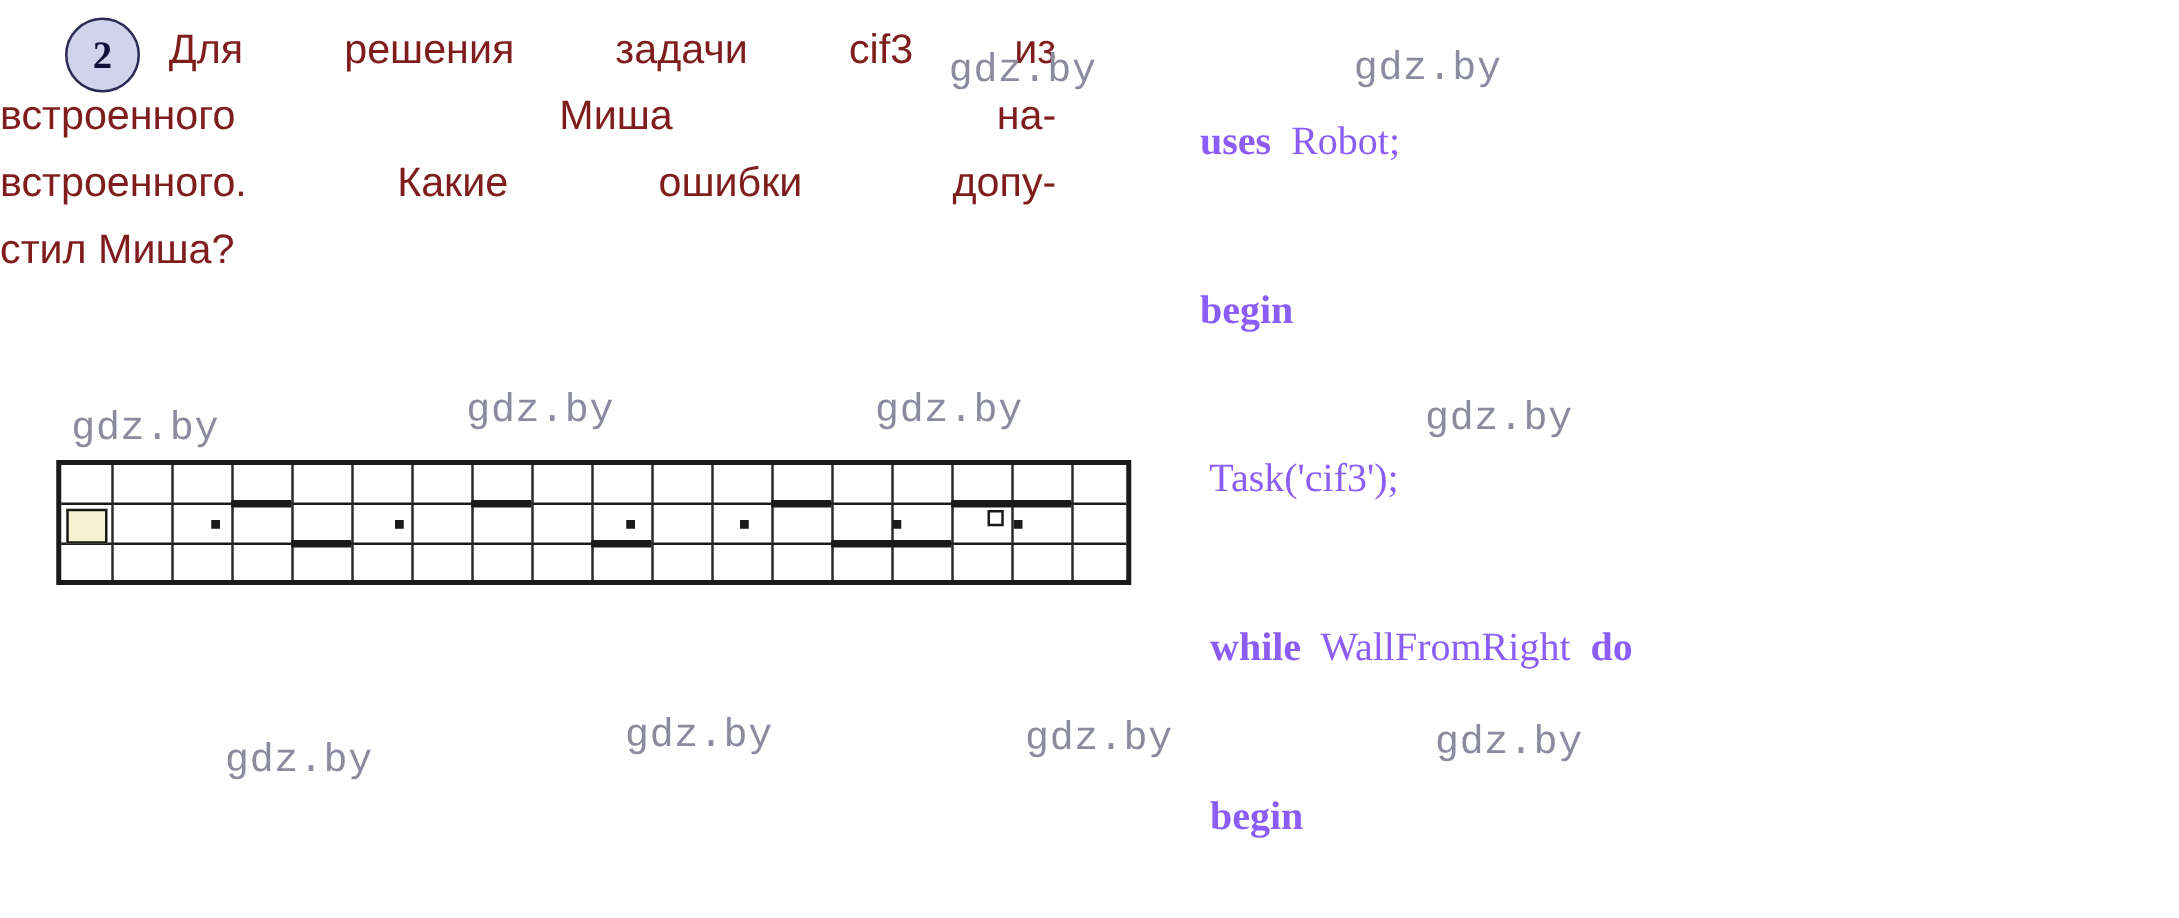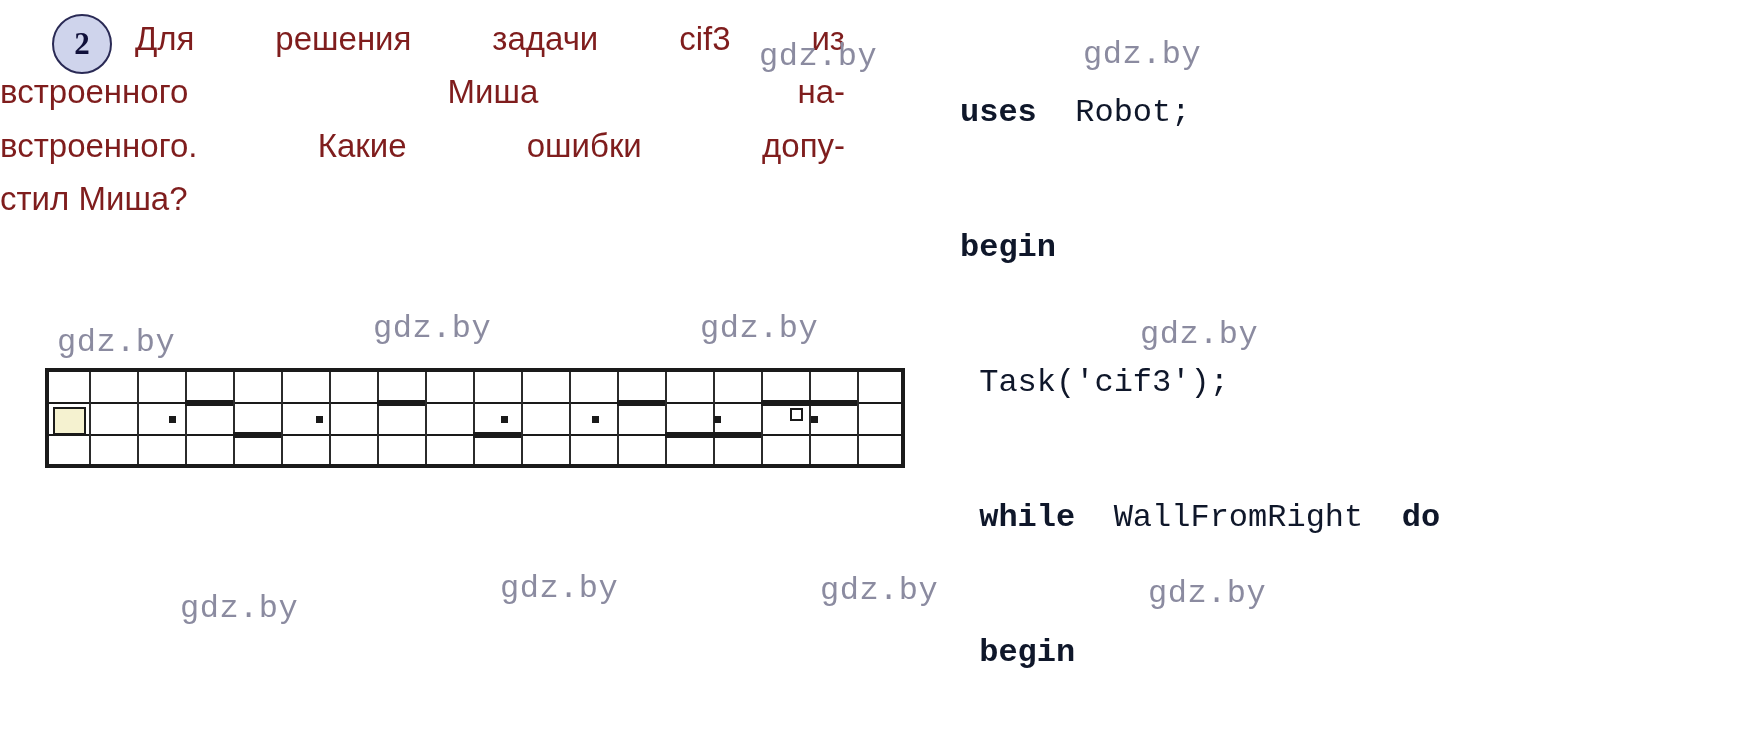--- a/index.html
+++ b/index.html
@@ -126,24 +126,24 @@
     background: #2b2b2b;
   }
 
   
   #code-col {
     position: absolute;
     left: 960px;
     top: 0;
     width: 783px;
     height: 734px;
-    font-family: Liberation Mono, monospace;
+    font-family: Liberation Serif, serif;
     font-size: 32px;
     line-height: 45px;
-    color: #0f172a;
+    color: #8b5cf6;
     white-space: pre;
   }
   .code-line {
     display: block;
     white-space: pre;
   }
   .kw {
     font-weight: bold;
   }
 </style>

